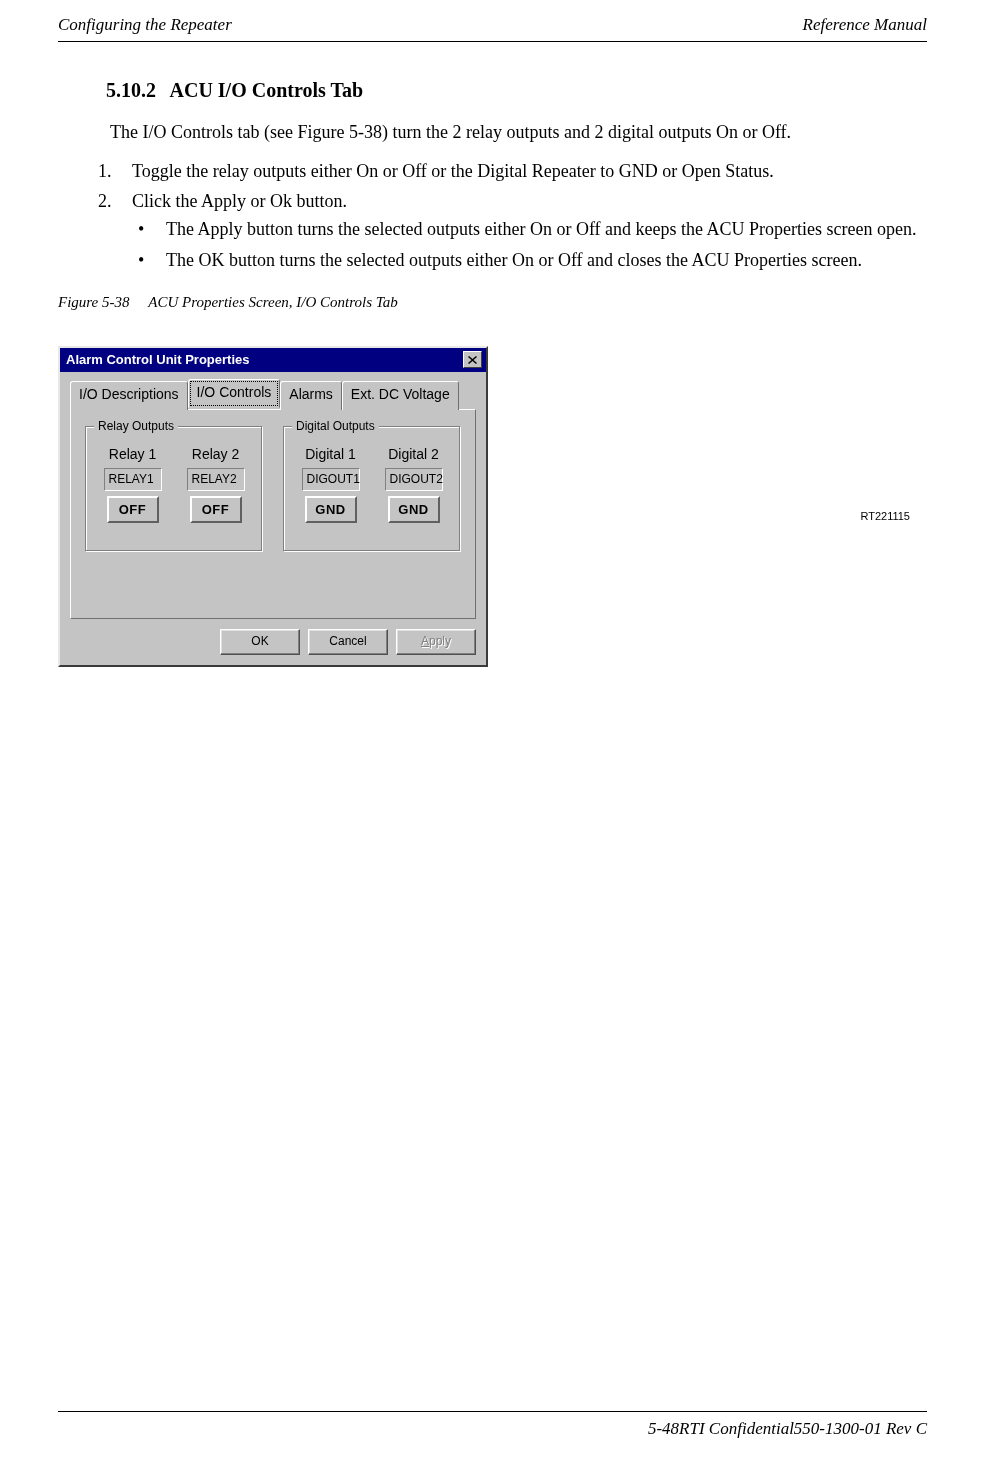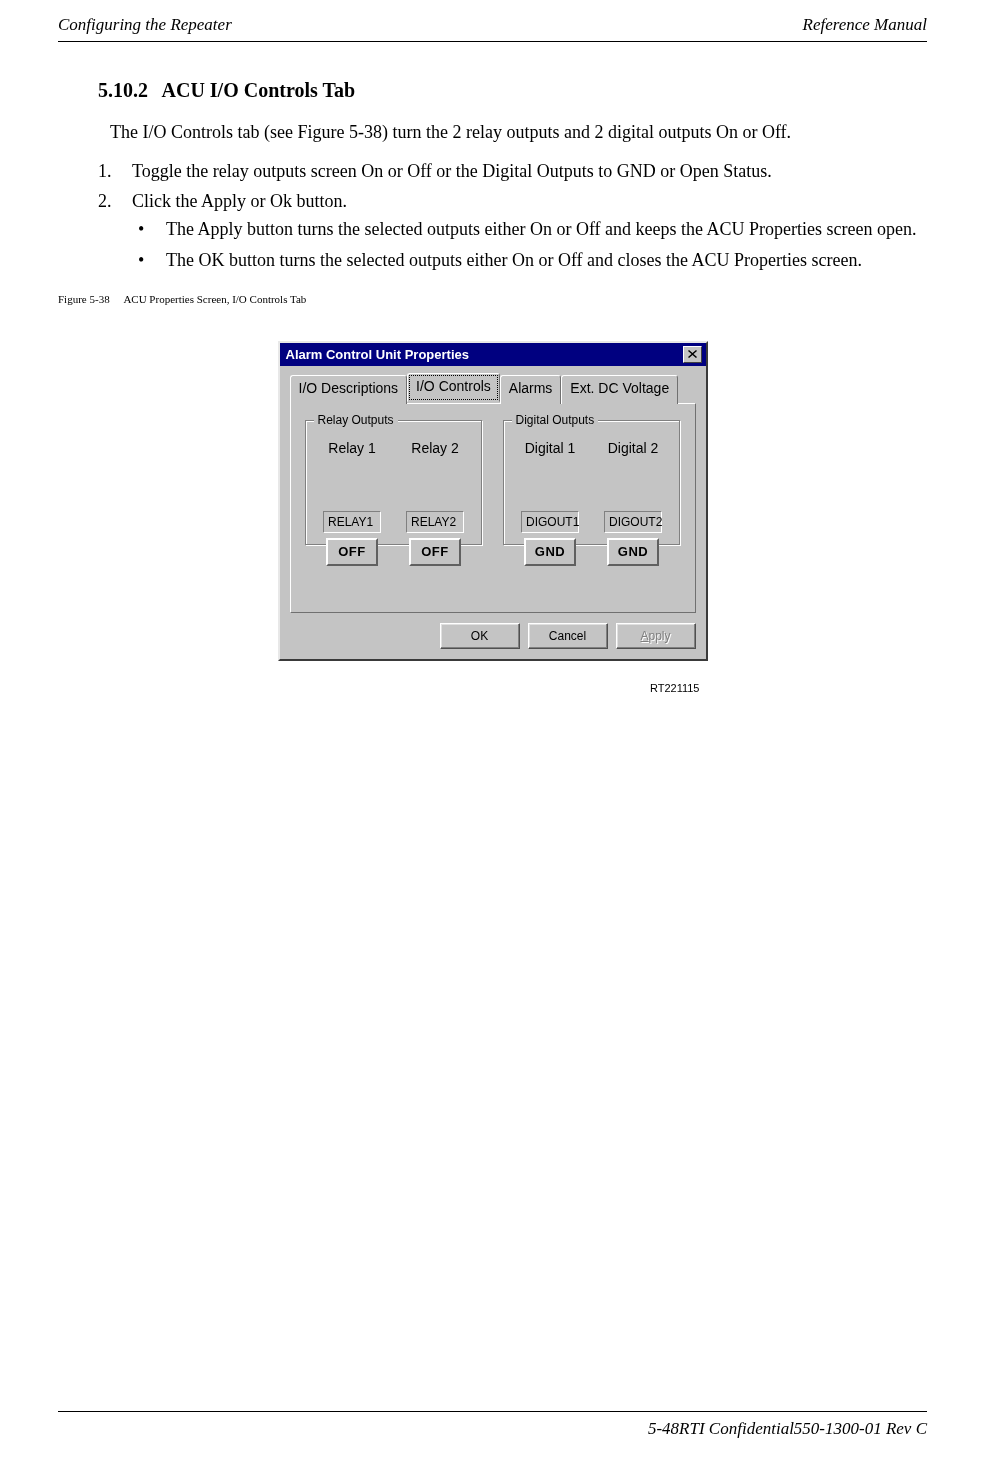--- a/index.html
+++ b/index.html
@@ -38,21 +38,21 @@
   }
   .sec-num {
     font-weight: bold;
     font-size: 20px;
   }
   .sec-title {
     font-weight: bold;
     font-size: 20px;
   }
   h2.section {
-    margin: 28px 0 14px 0;
+    margin: 28px 0 14px 8px;
   }
   p.body {
     margin: 0 0 14px 12px;
   }
   ol.steps {
     margin: 0 0 14px 0;
     padding-left: 0;
     list-style: none;
   }
   ol.steps > li {
@@ -78,27 +78,28 @@
   ul.bullets > li .dot {
     width: 28px;
     flex: 0 0 28px;
     text-align: left;
     padding-left: 6px;
   }
   ul.bullets > li .txt {
     flex: 1;
   }
   .figure-caption {
-    font-size: 11px;
+    font-style: italic;
+    font-size: 15px;
     margin: 10px 0 34px 0;
     padding-left: 0;
   }
   .figure-wrap {
     display: flex;
-    flex-direction: column;
+    flex-direction: row;
     align-items: center;
   }
 
   
   .dialog {
     width: 430px;
     background: #c4c4c4;
     border-top: 2px solid #e8e8e8;
     border-left: 2px solid #e8e8e8;
     border-right: 2px solid #3a3a3a;
@@ -216,21 +217,20 @@
     background: #c4c4c4;
     border-top: 1px solid #808080;
     border-left: 1px solid #808080;
     border-right: 1px solid #fff;
     border-bottom: 1px solid #fff;
     padding: 2px 4px;
     font-size: 12px;
     width: 58px;
     box-sizing: border-box;
     text-align: left;
-    margin-top: 48px;
   }
   .raised-btn {
     background: #c4c4c4;
     border-top: 2px solid #fff;
     border-left: 2px solid #fff;
     border-right: 2px solid #606060;
     border-bottom: 2px solid #606060;
     padding: 3px 6px;
     font-family: Arial, sans-serif;
     font-weight: bold;
@@ -307,21 +307,21 @@
   <div class="content">
     <h2 class="section">
       <span class="sec-num">5.10.2</span>&nbsp;&nbsp;<span class="sec-title">ACU I/O Controls Tab</span>
     </h2>
 
     <p class="body">The I/O Controls tab (see Figure 5-38) turn the 2 relay outputs and 2 digital outputs On or Off.</p>
 
     <ol class="steps">
       <li>
         <span class="num">1.</span>
-        <span class="txt">Toggle the relay outputs screen On or Off or the Digital Outputs to GND or Open Status.</span>
+        <span class="txt">Toggle the relay outputs either On or Off or the Digital Repeater to GND or Open Status.</span>
       </li>
       <li>
         <span class="num">2.</span>
         <span class="txt">
           <span>Click the Apply or Ok button.</span>
           <ul class="bullets">
             <li>
                 <span class="dot">•</span>
                 <span class="txt">The Apply button turns the selected outputs either On or Off and keeps the ACU Properties screen open.</span>
               </li>

